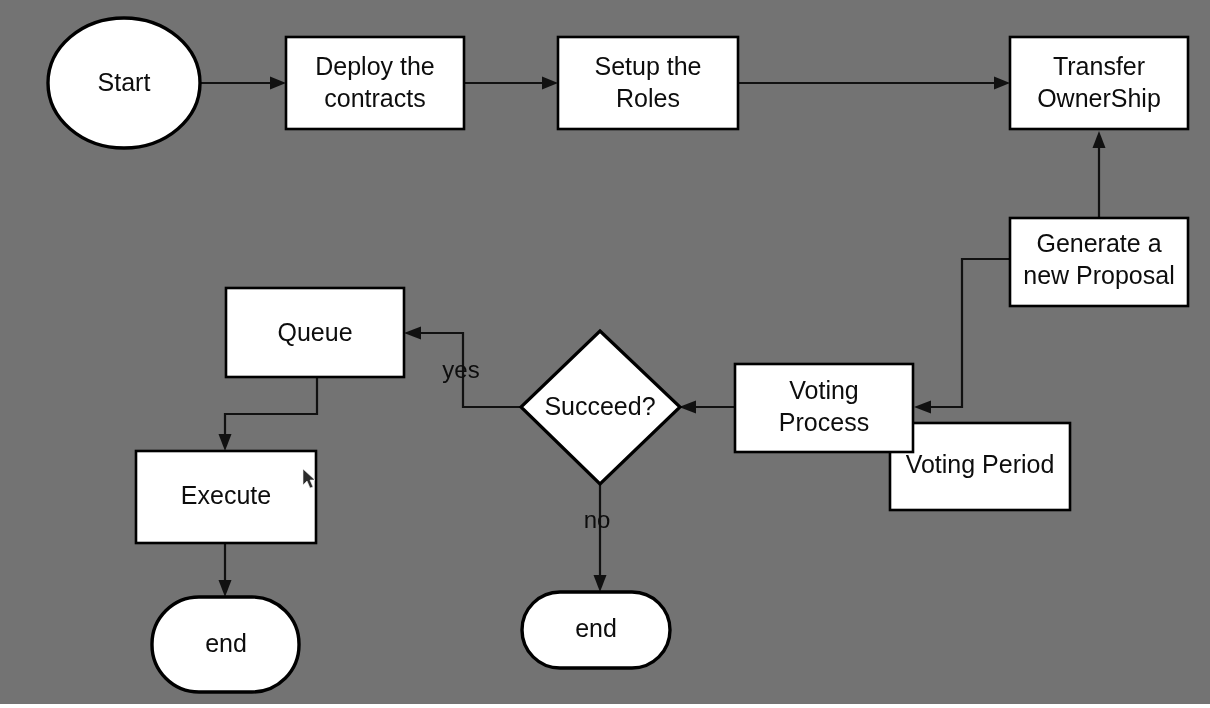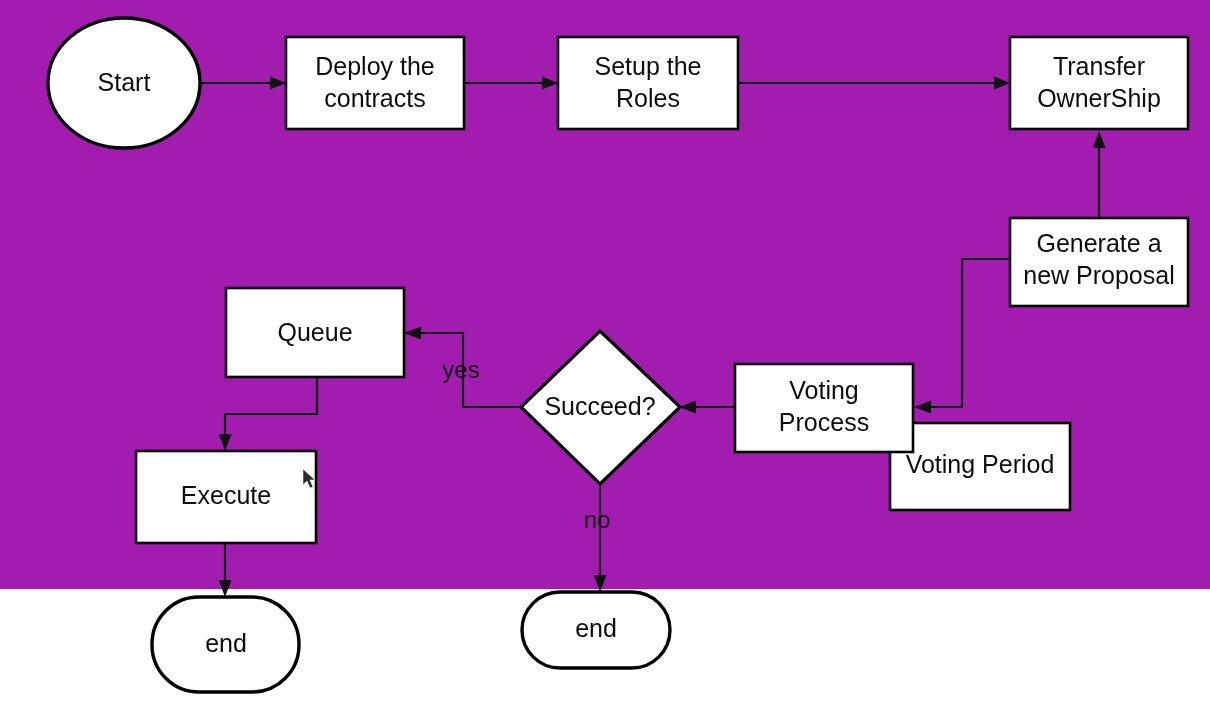--- a/index.html
+++ b/index.html
@@ -9,22 +9,22 @@
   }
   body {
     width: 1210px;
     height: 708px;
     overflow: hidden;
     font-family: "Liberation Sans", sans-serif;
   }
   #flowchart-root {
     position: relative;
     width: 1210px;
-    height: 589px;
-    background: #a21caf;
+    height: 704px;
+    background: #737373;
   }
   svg#diagram {
     display: block;
     width: 1210px;
     height: 708px;
   }
   .node-shape {
     fill: #ffffff;
     stroke: #000000;
     stroke-width: 2.6;

